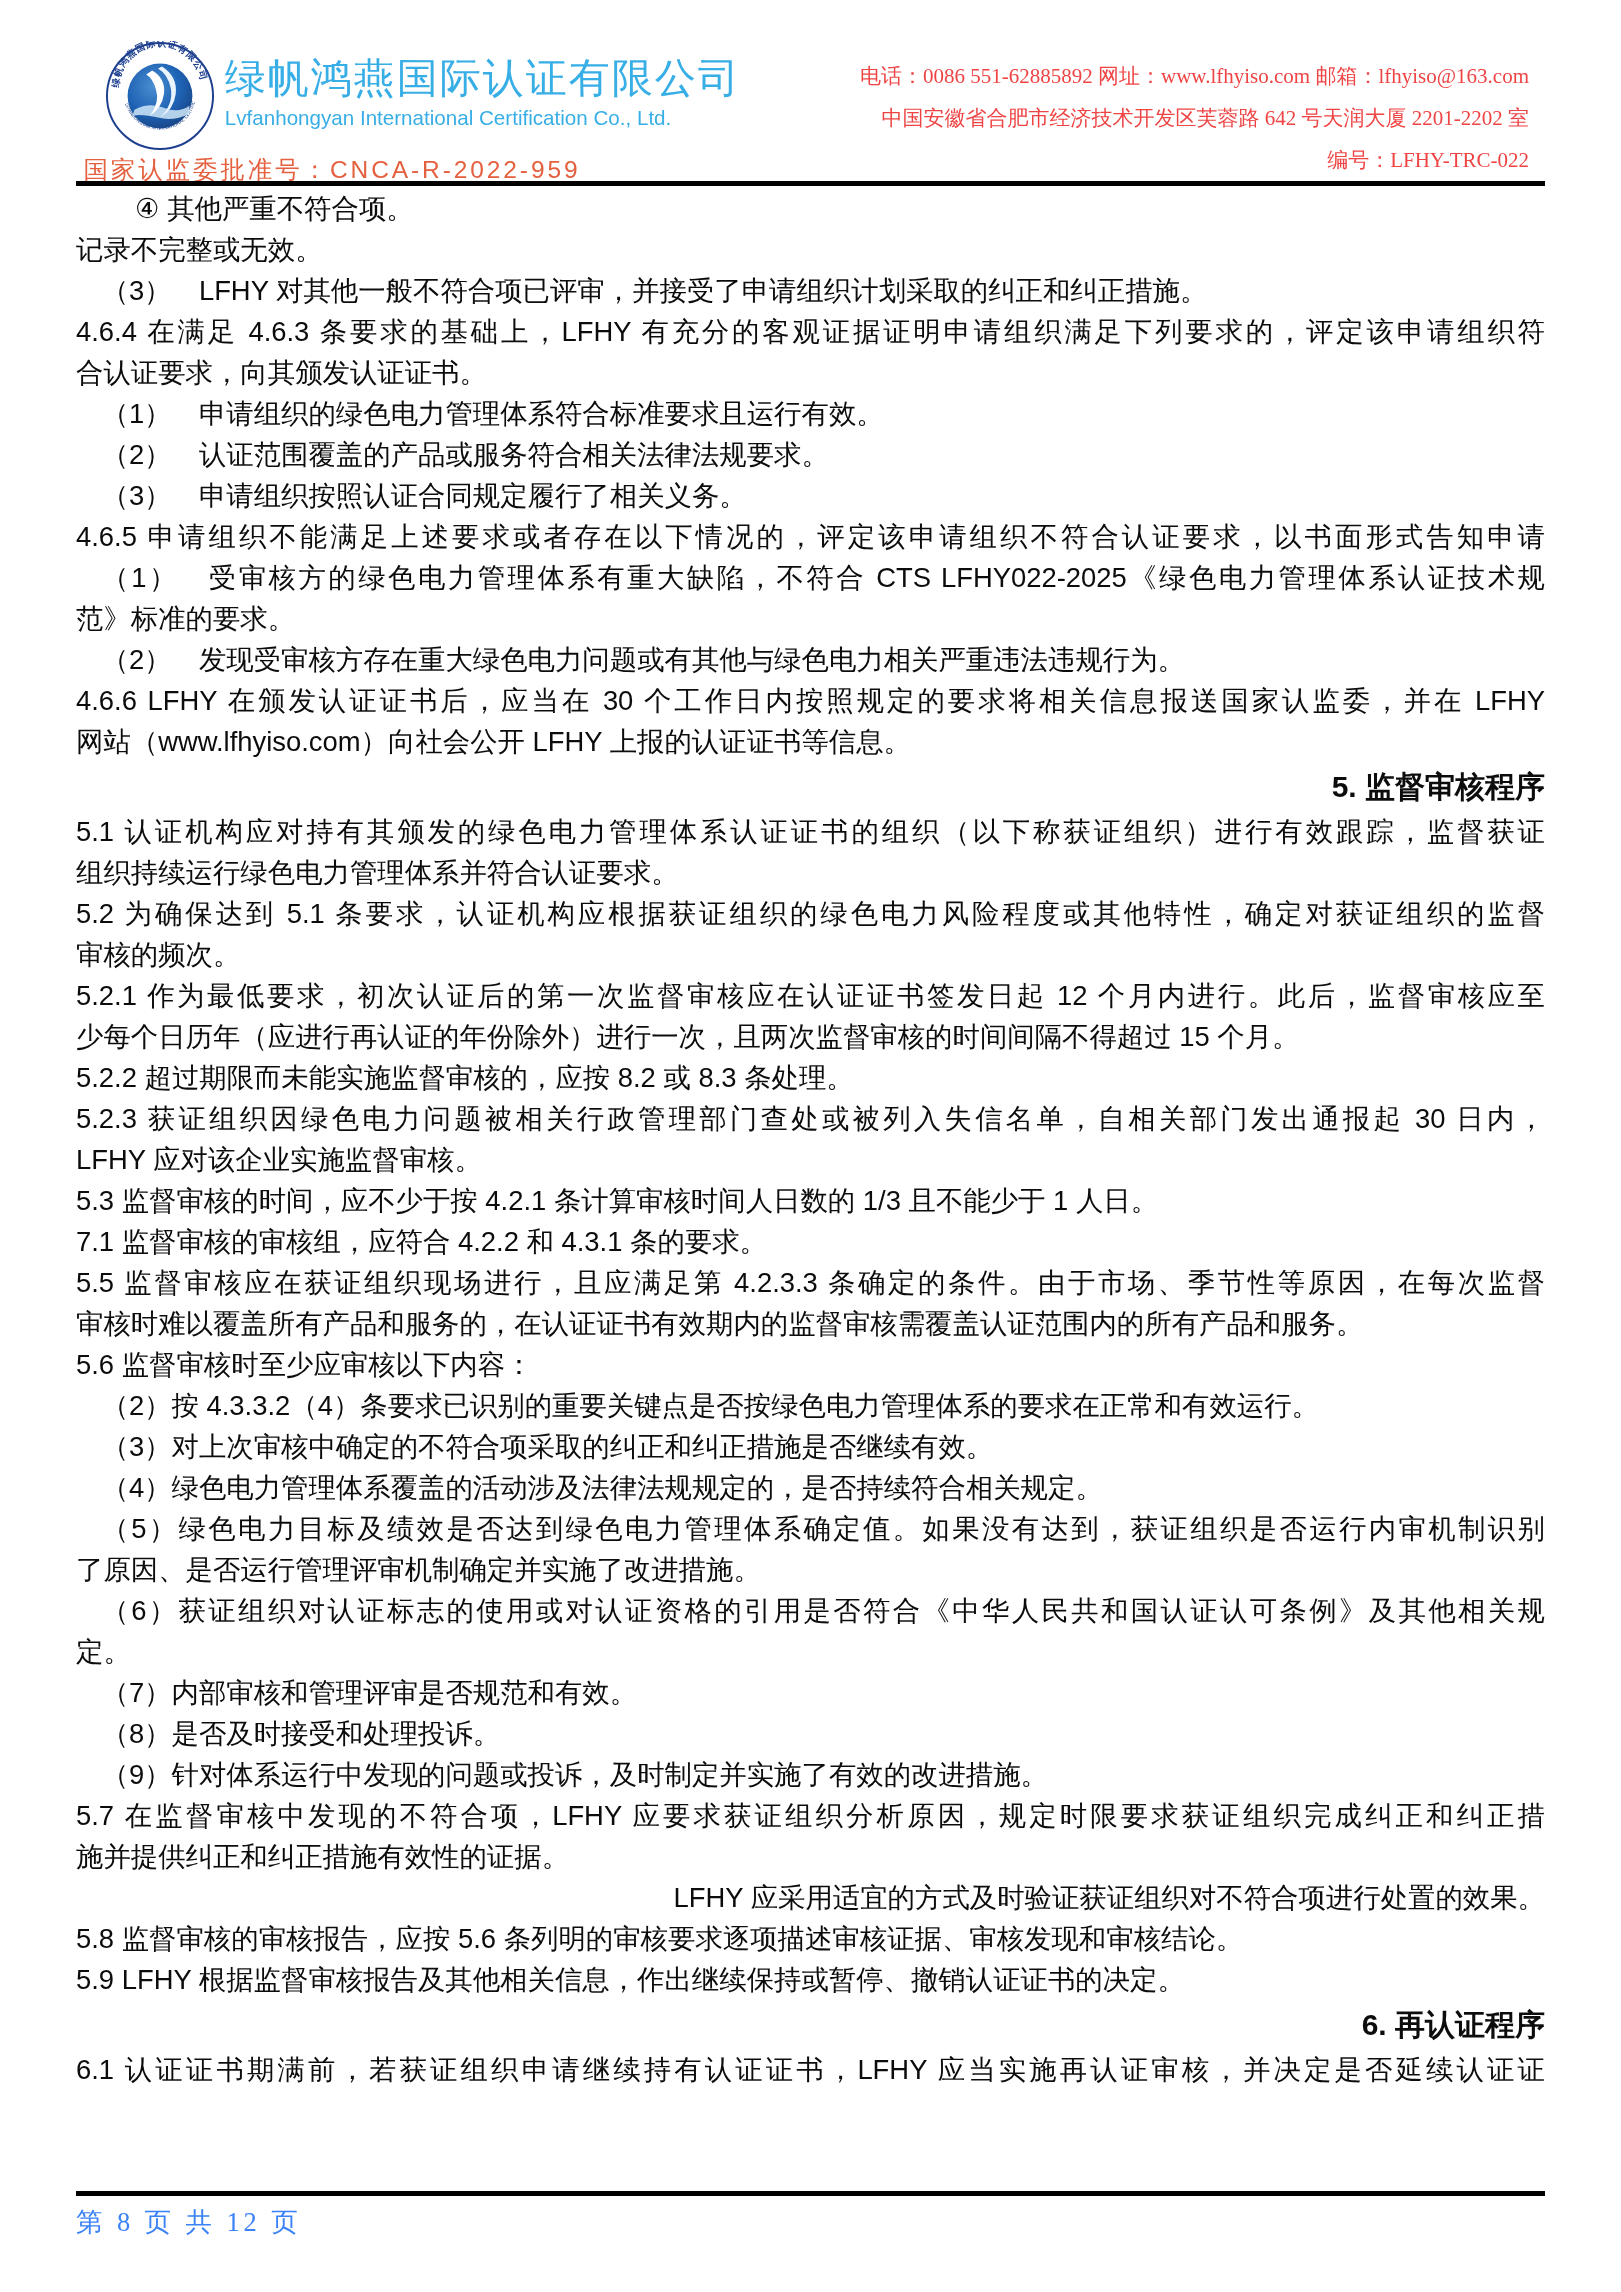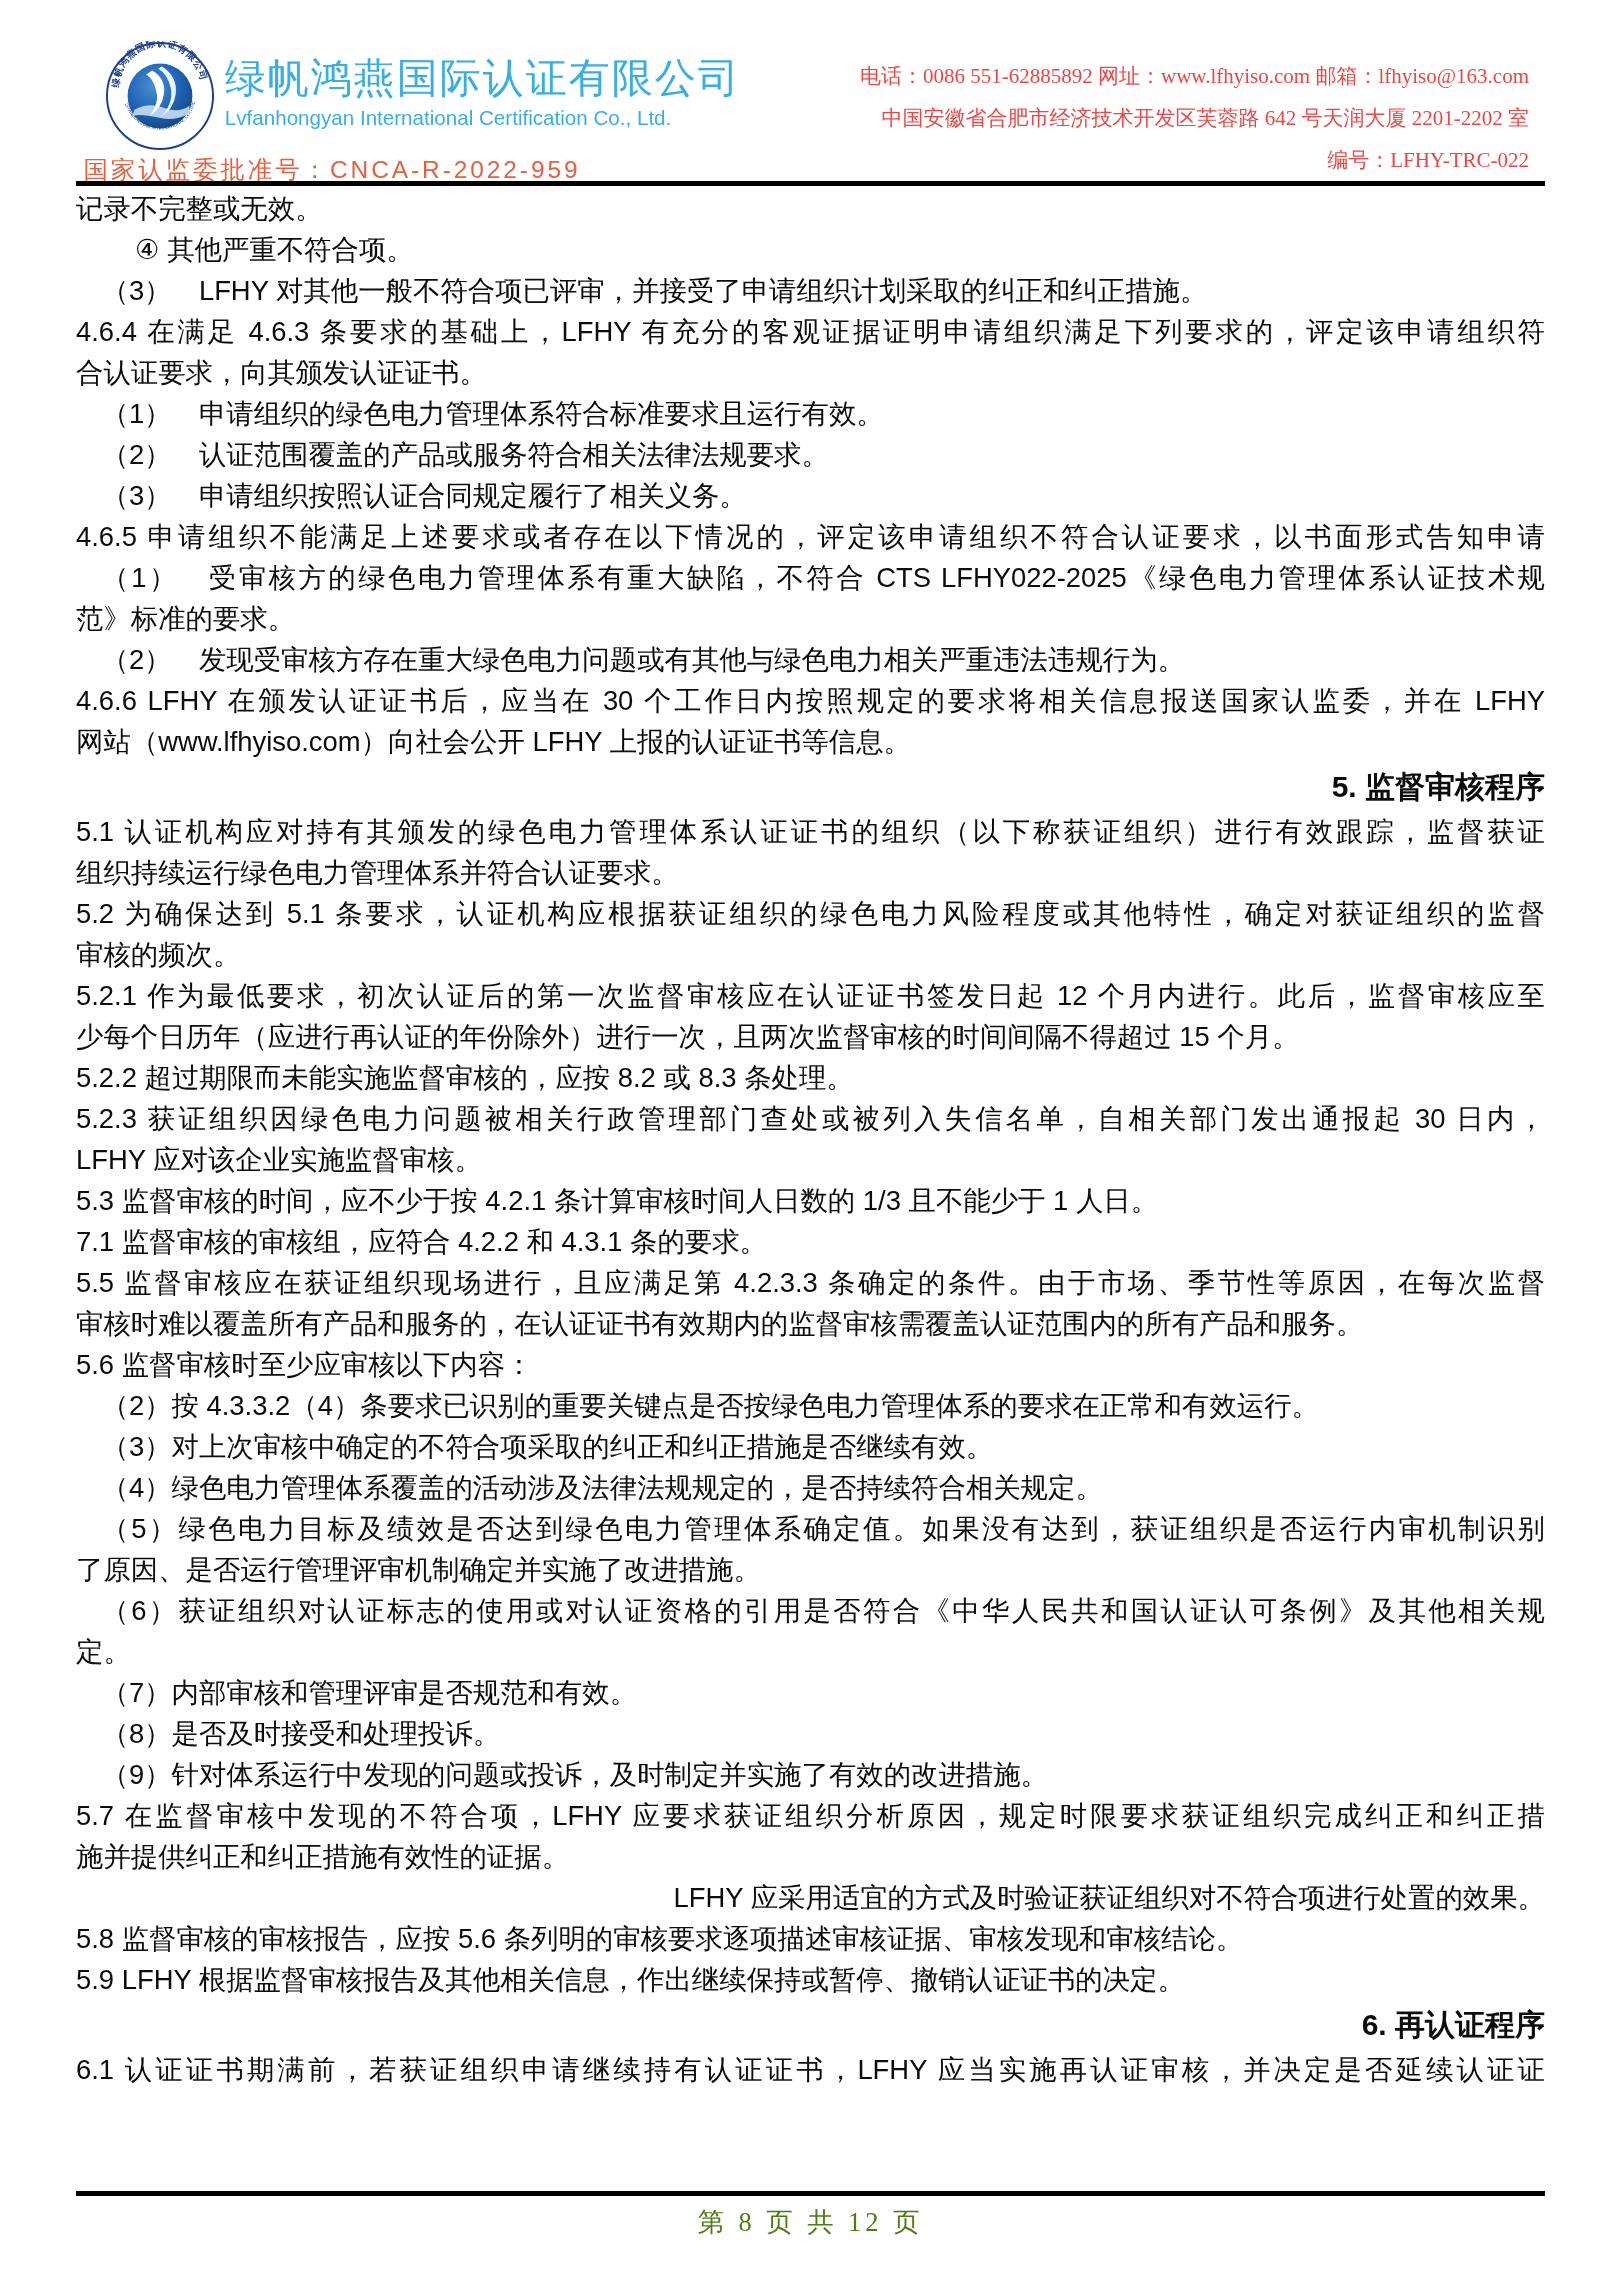--- a/index.html
+++ b/index.html
@@ -90,25 +90,25 @@
 
   
   .footer {
     position: absolute;
     left: 76px; right: 76px;
     top: 2191px;
   }
   .footer-rule { height: 4.9px; background: #000; }
   .page-num {
     margin-top: 7.8px;
-    text-align: center;
+    text-align: left;
     font-family: "Liberation Serif", "DejaVu Serif", serif;
     font-size: 26.5px;
     letter-spacing: 3.9px;
-    color: #4d7c0f;
+    color: #3b82f6;
   }
 
   
   .badge text { font-family: "DejaVu Sans", sans-serif; }
 </style>
 </head>
 <body>
 
 <div class="page">
 
@@ -147,22 +147,22 @@
     <div class="header-right">
       <div>电话：0086 551-62885892 网址：www.lfhyiso.com 邮箱：lfhyiso@163.com</div>
       <div>中国安徽省合肥市经济技术开发区芙蓉路 642 号天润大厦 2201-2202 室</div>
       <div>编号：LFHY-TRC-022</div>
     </div>
   </div>
 
   <div class="header-rule"></div>
 
   <div class="body-text">
+      <div class="line i2">④ 其他严重不符合项。</div>
       <div class="line i0">记录不完整或无效。</div>
-      <div class="line i2">④ 其他严重不符合项。</div>
       <div class="line i1">（3）　LFHY 对其他一般不符合项已评审，并接受了申请组织计划采取的纠正和纠正措施。</div>
       <div class="line i0 just">4.6.4 在满足 4.6.3 条要求的基础上，LFHY 有充分的客观证据证明申请组织满足下列要求的，评定该申请组织符</div>
       <div class="line i0">合认证要求，向其颁发认证证书。</div>
       <div class="line i1">（1）　申请组织的绿色电力管理体系符合标准要求且运行有效。</div>
       <div class="line i1">（2）　认证范围覆盖的产品或服务符合相关法律法规要求。</div>
       <div class="line i1">（3）　申请组织按照认证合同规定履行了相关义务。</div>
       <div class="line i0 just">4.6.5 申请组织不能满足上述要求或者存在以下情况的，评定该申请组织不符合认证要求，以书面形式告知申请</div>
       <div class="line i1 just">（1）　受审核方的绿色电力管理体系有重大缺陷，不符合 CTS LFHY022-2025《绿色电力管理体系认证技术规</div>
       <div class="line i0">范》标准的要求。</div>
       <div class="line i1">（2）　发现受审核方存在重大绿色电力问题或有其他与绿色电力相关严重违法违规行为。</div>

